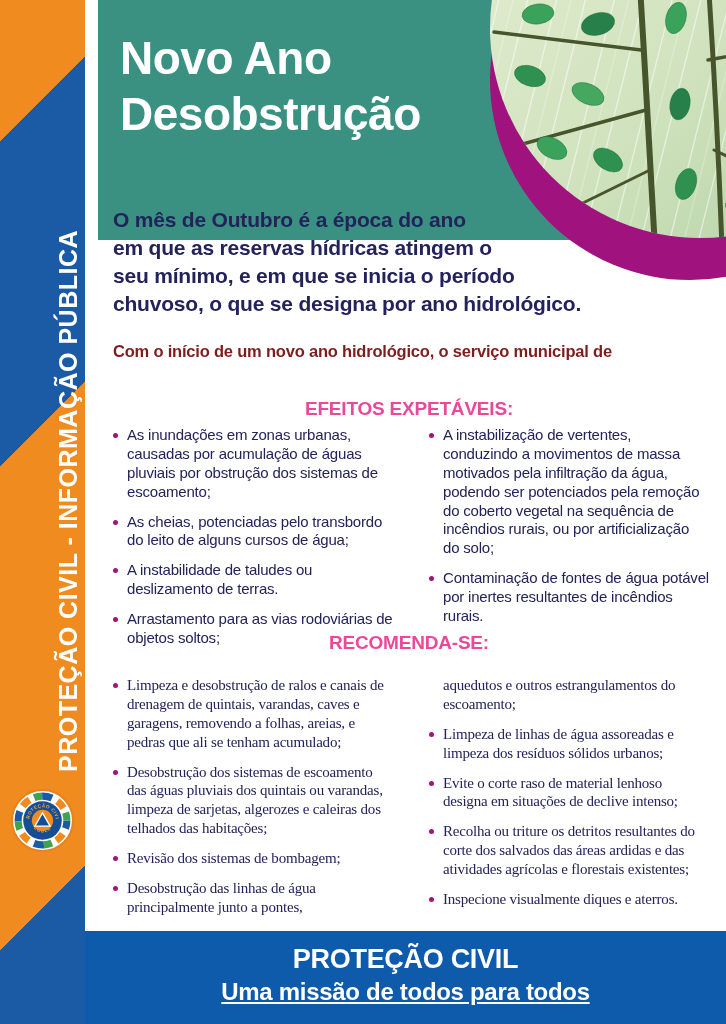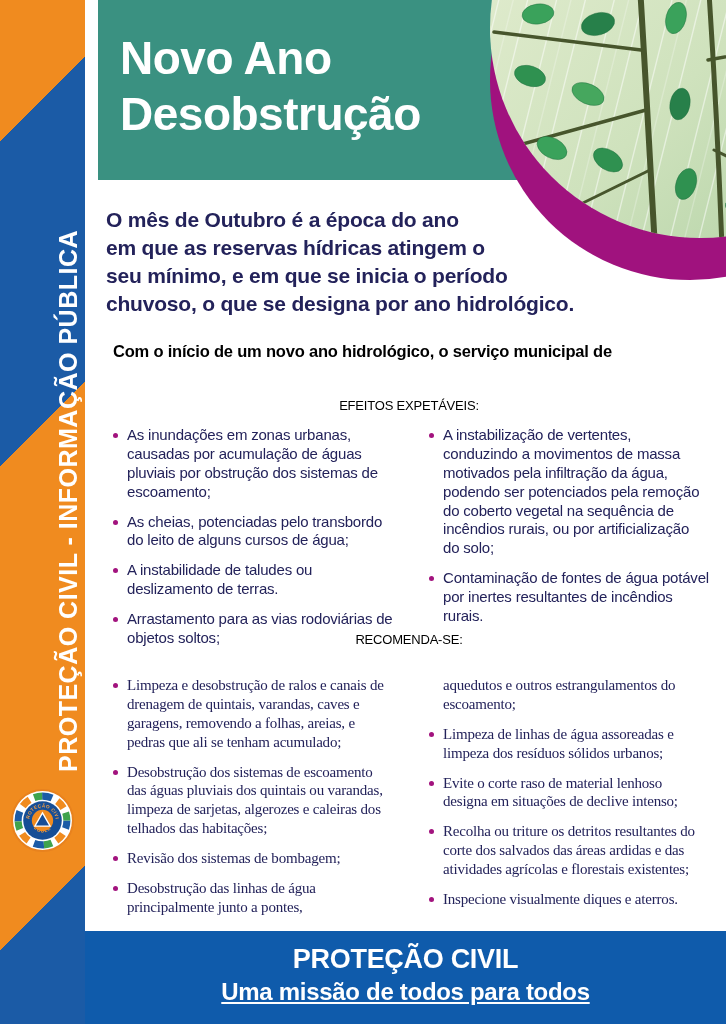--- a/index.html
+++ b/index.html
@@ -18,50 +18,50 @@
   }
   .vtext{
     position:absolute;left:54px;top:772px;
     transform:rotate(-90deg);transform-origin:left top;
     white-space:nowrap;color:#ffffff;font-weight:bold;font-size:25px;
     letter-spacing:.5px;
   }
   .logo{position:absolute;left:10px;top:788px;width:65px;height:65px;}
   
   .teal-block{
-    position:absolute;left:98px;top:0;width:478px;height:180px;
+    position:absolute;left:98px;top:0;width:478px;height:240px;
     background:#3A9181;z-index:1;padding-left:24px;
   }
   .title{
     position:absolute;left:22px;top:30px;color:#ffffff;font-weight:bold;
     font-size:46px;line-height:1.22;letter-spacing:-.5px;
   }
   
   .crescent{
     position:absolute;left:490px;top:-120px;width:400px;height:400px;
     border-radius:50%;background:#A0127E;z-index:2;
   }
   .photo-circle{
     position:absolute;left:490px;top:-182px;width:420px;height:420px;
     border-radius:50%;overflow:hidden;z-index:3;
   }
   
   .intro{
-    position:absolute;left:106px;top:206px;width:600px;z-index:4;
+    position:absolute;left:113px;top:206px;width:600px;z-index:4;
     color:#23225A;font-weight:bold;font-size:21px;line-height:1.33;
     letter-spacing:-.2px;
   }
   .lead{
     position:absolute;left:113px;top:340px;width:608px;
-    color:#000000;font-weight:bold;font-size:16.5px;line-height:1.4;
+    color:#7f1d1d;font-weight:bold;font-size:16.5px;line-height:1.4;
     letter-spacing:-.2px;
   }
   .sec-heading{
     position:absolute;left:113px;width:592px;text-align:center;
-    color:#000000;font-weight:normal;font-size:13px;letter-spacing:-.2px;
+    color:#ec4899;font-weight:bold;font-size:19px;letter-spacing:-.2px;
   }
   .h-efeitos{top:398px;}
   .h-recomenda{top:632px;}
   .cols{position:absolute;left:113px;width:596px;display:flex;gap:36px;justify-content:flex-end;}
   .cols-1{top:426px;}
   .cols-2{top:676px;font-family:Liberation Serif, serif;}
   .col{width:286px;}
   .bullet-item{display:flex;margin-bottom:11px;}
   .dot{
     width:5px;height:5px;border-radius:50%;background:#A2137E;

